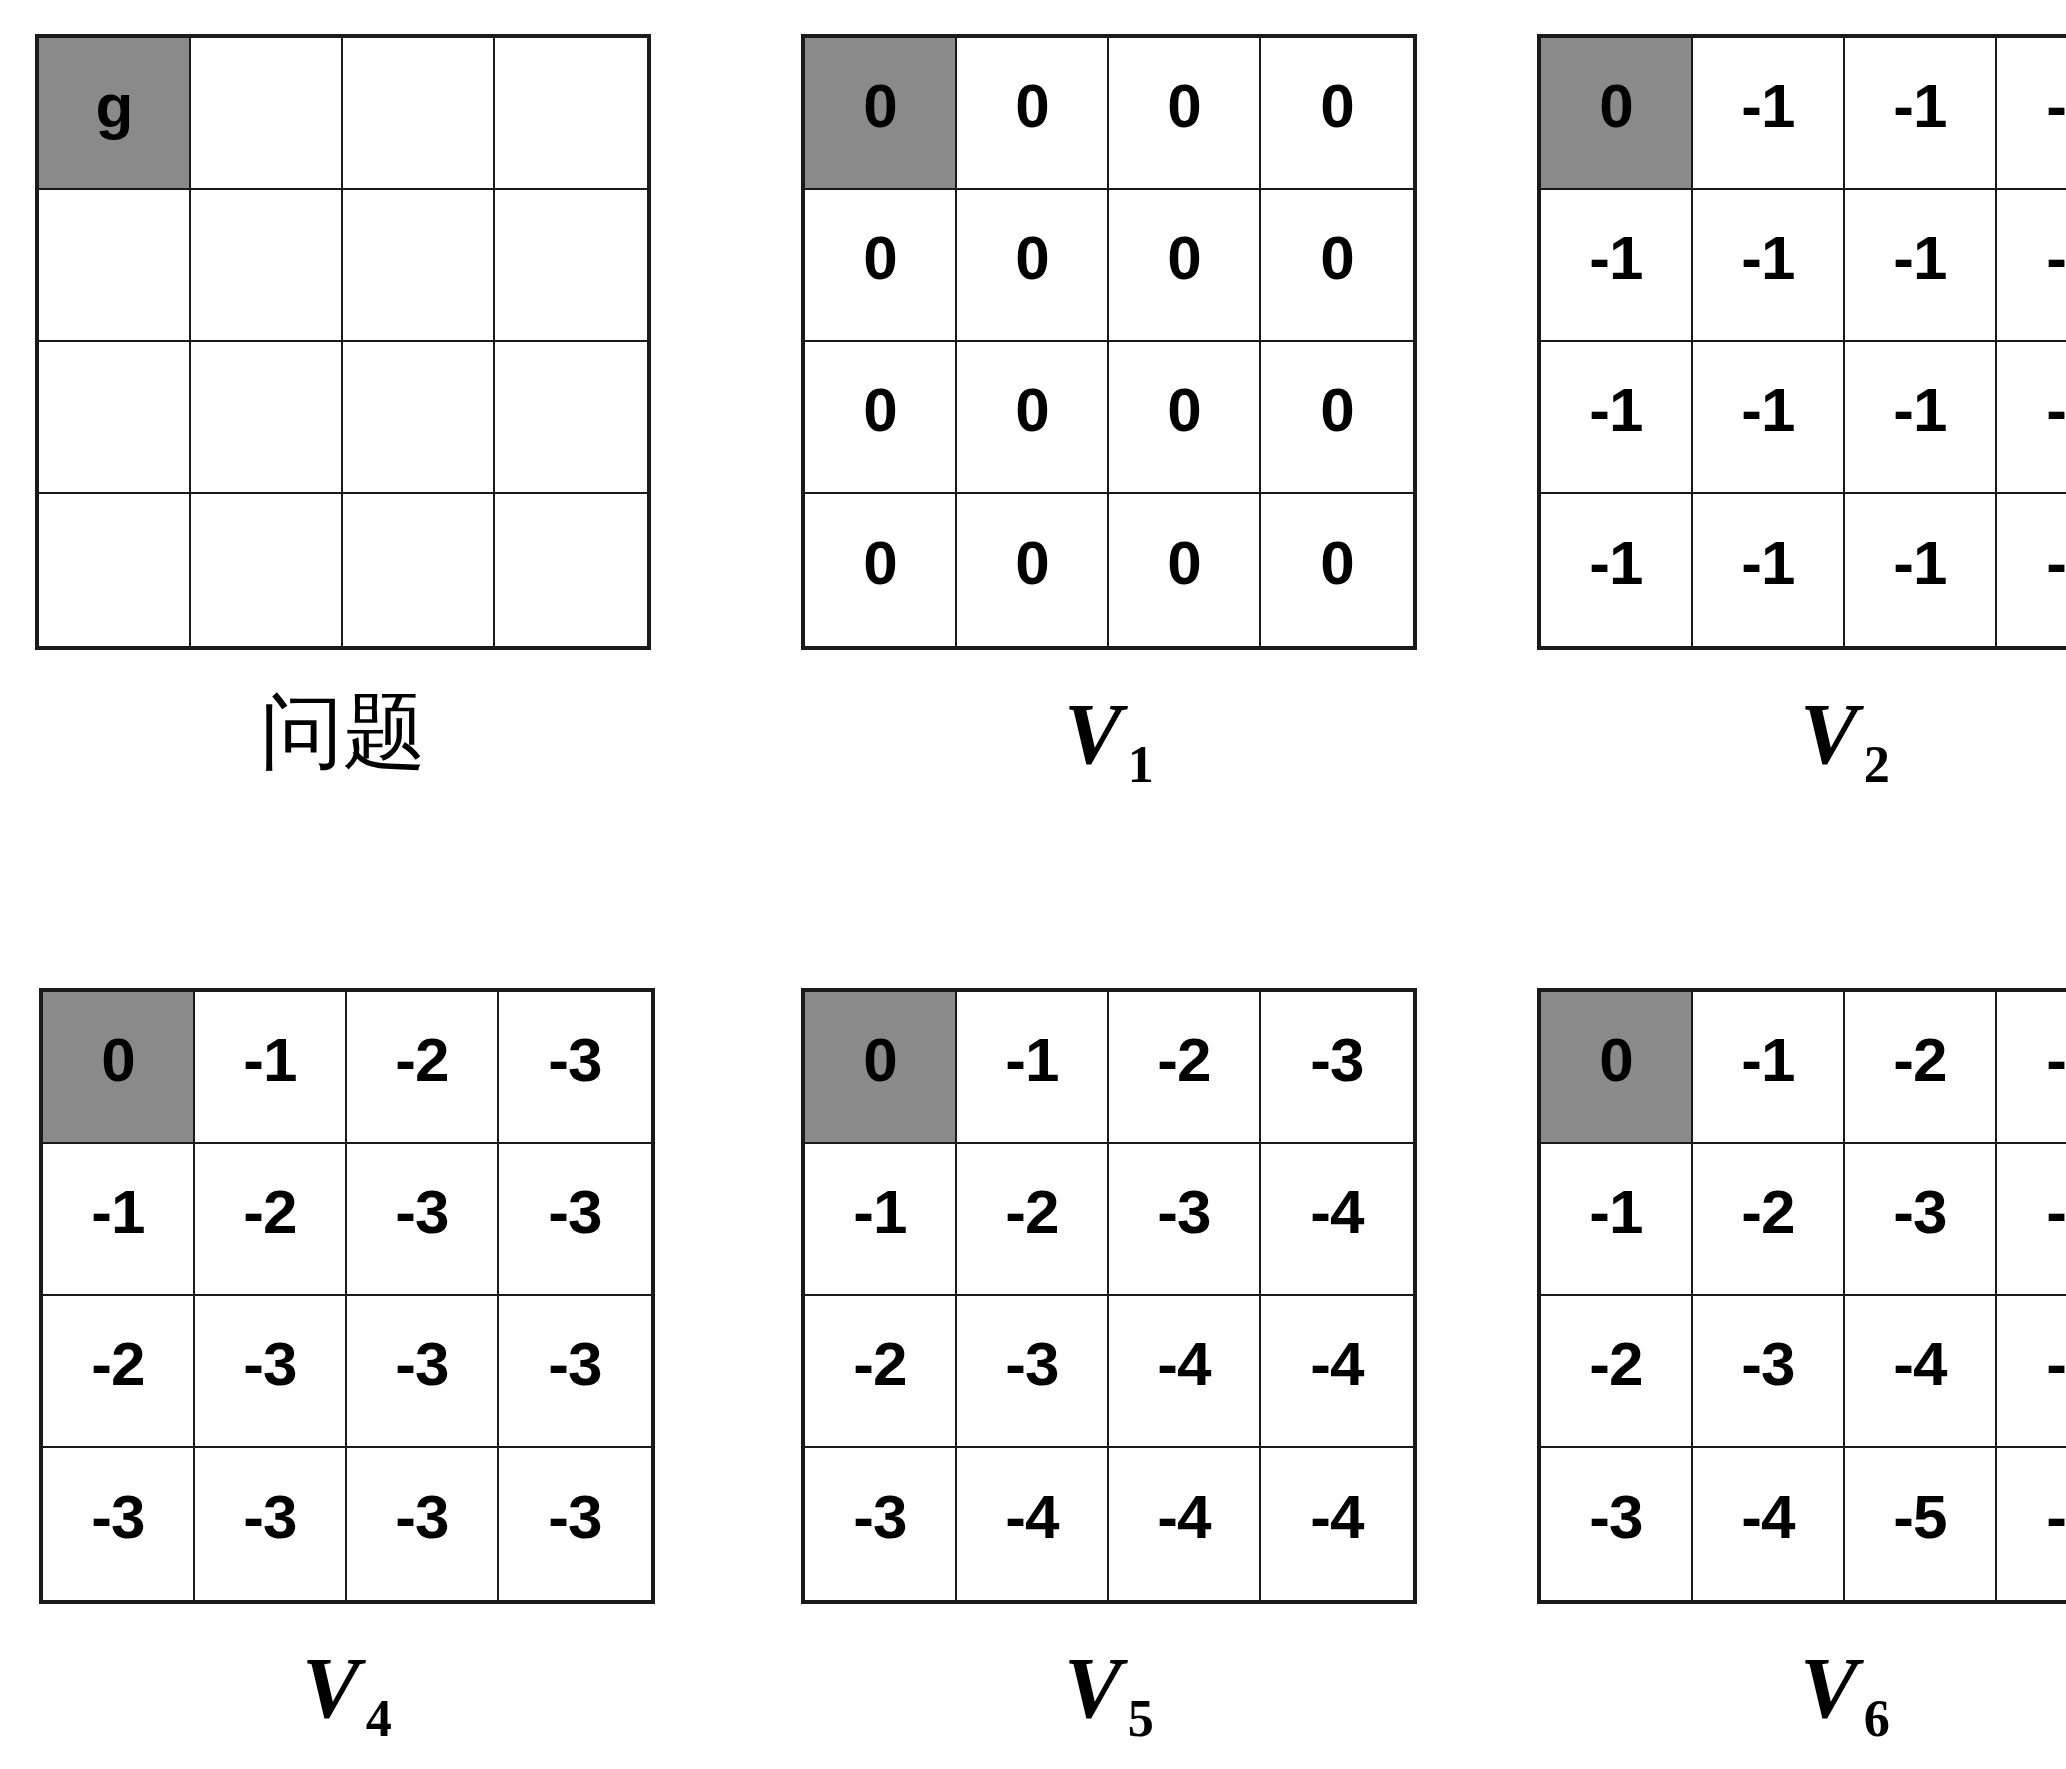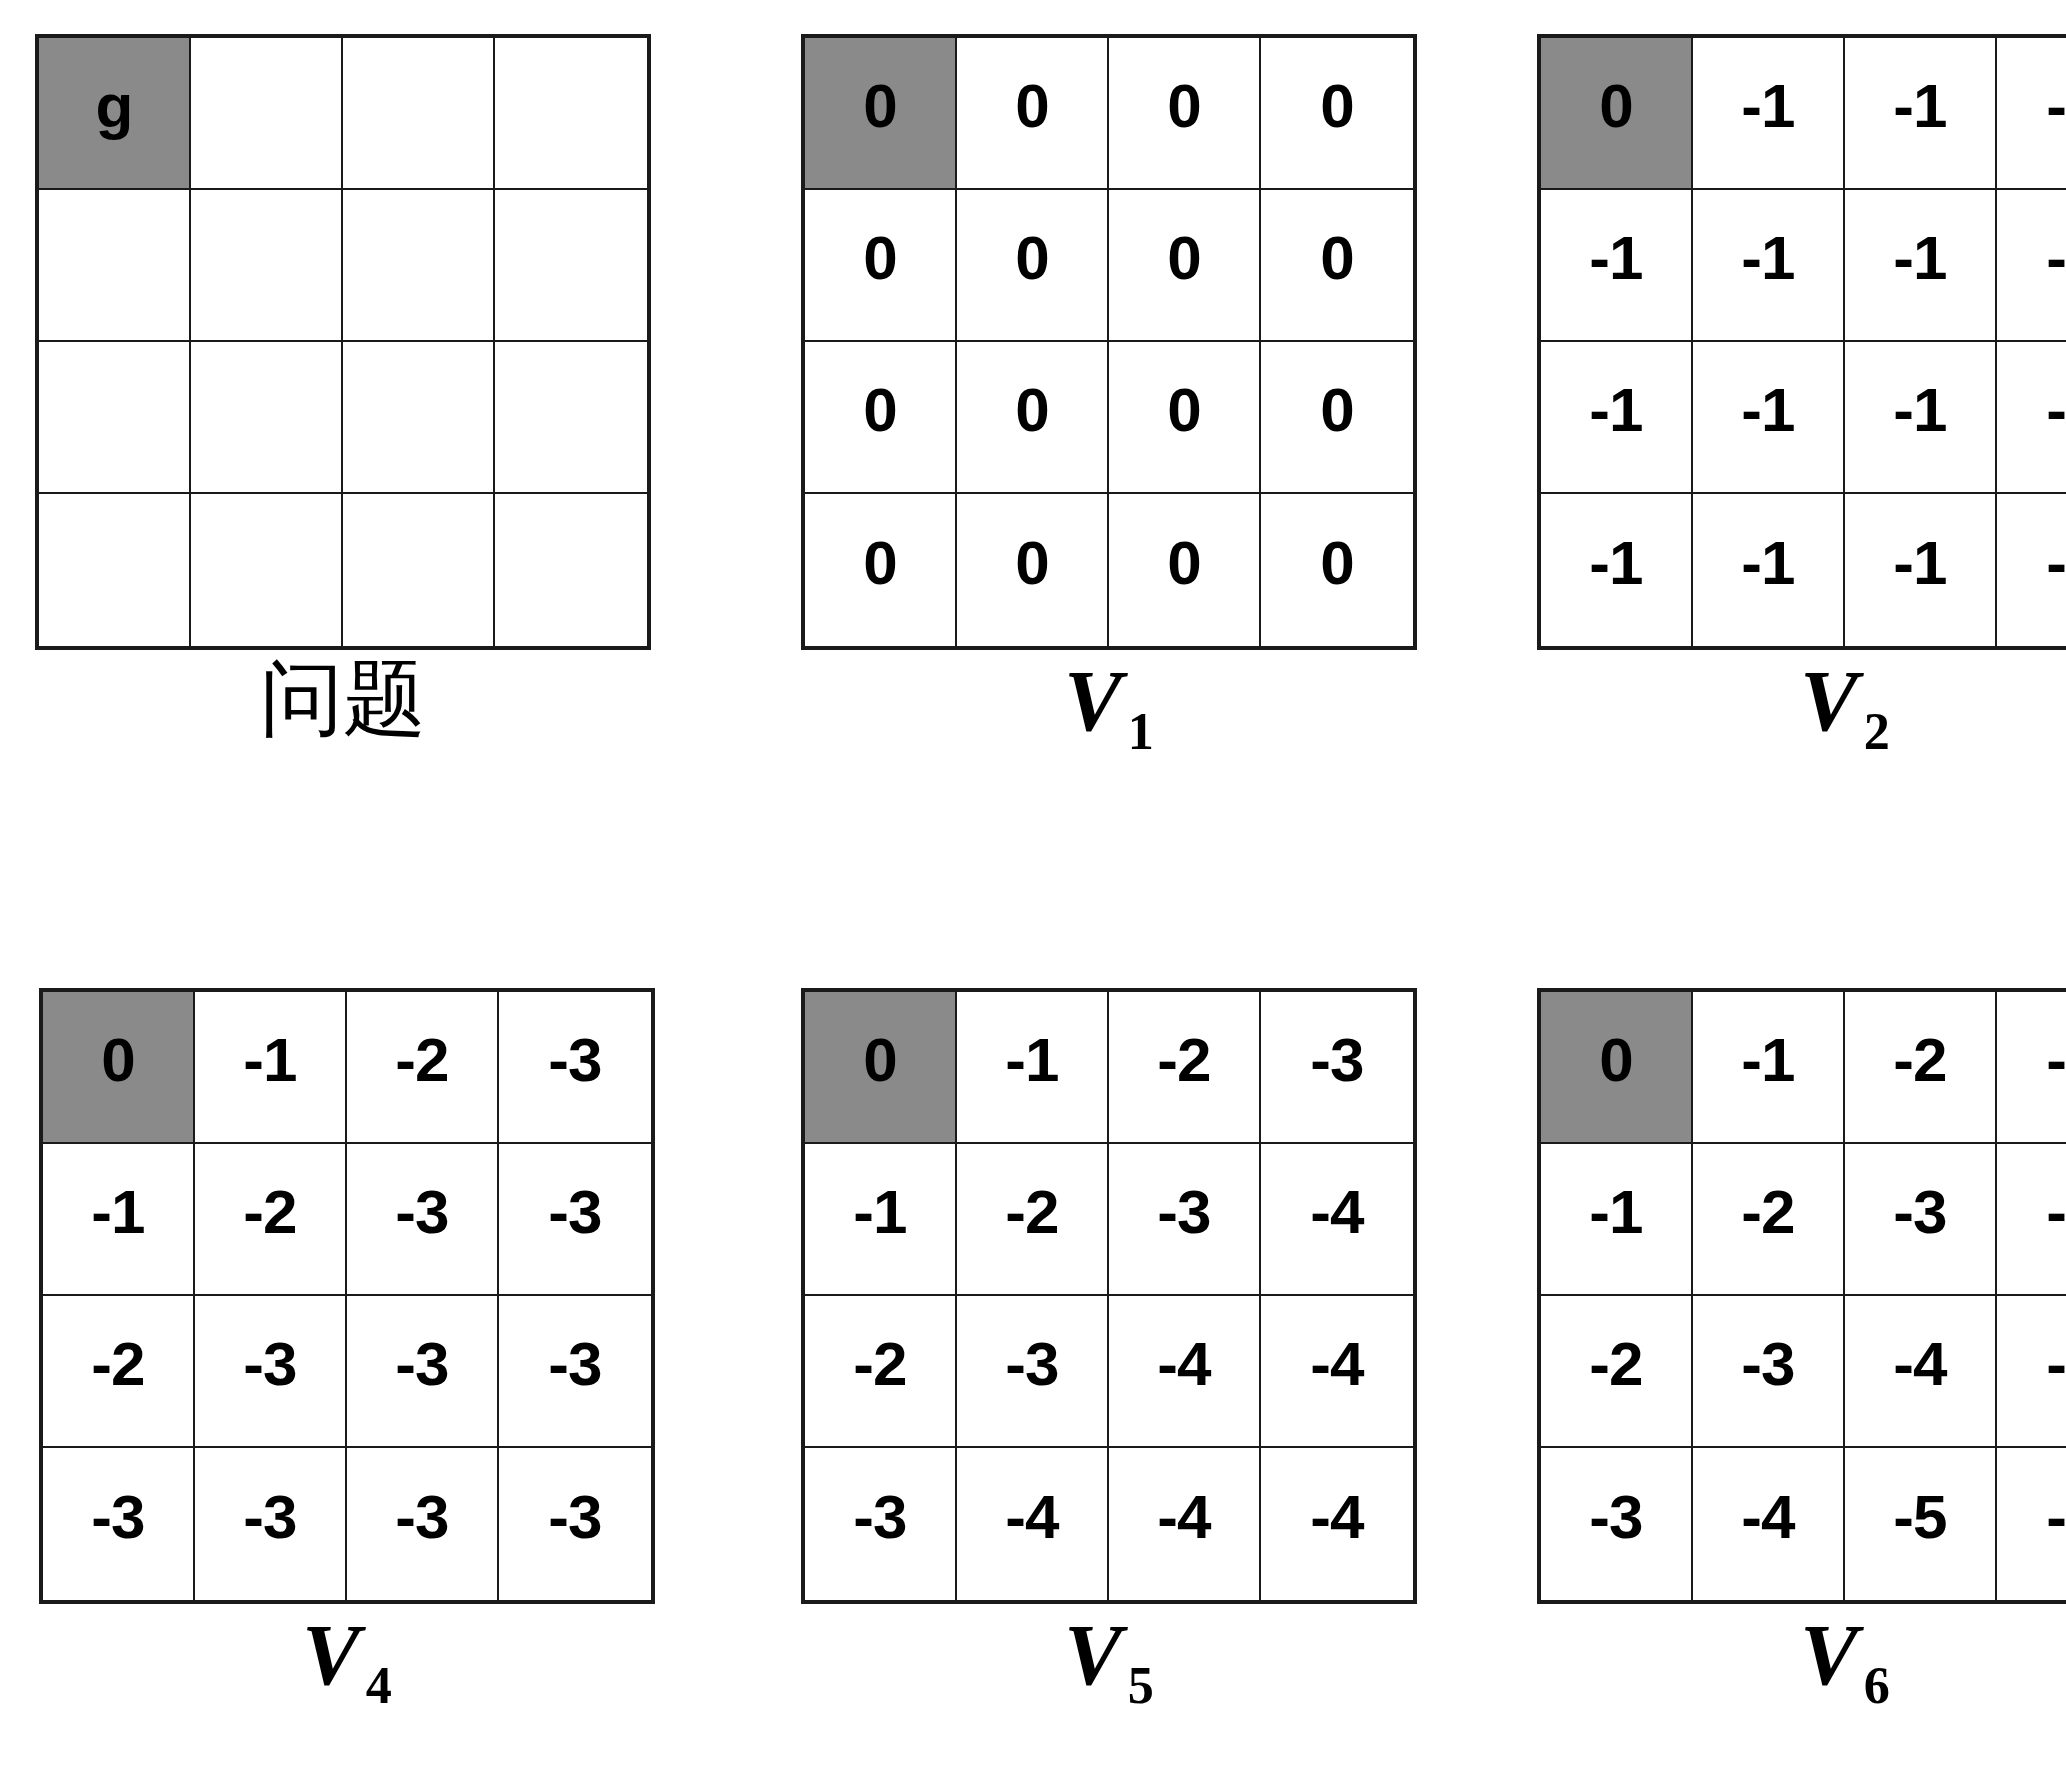--- a/index.html
+++ b/index.html
@@ -52,21 +52,21 @@
     letter-spacing: -0.8px;
     padding-bottom: 14px;
   }
   .cell.col-last { border-right: none; }
   .cell.row-last { border-bottom: none; }
   .cell.gray { background: #8a8a8a; }
   .cell.blank { font-size: 0; }
 
   
   .caption {
-    margin-top: 5px;
+    margin-top: 38px;
     height: 124px;
     display: flex;
     align-items: flex-start;
     justify-content: center;
     white-space: nowrap;
   }
   .caption-cjk {
     font-family: "DejaVu Serif", "Liberation Serif", serif;
     font-size: 83px;
     font-weight: 400;

